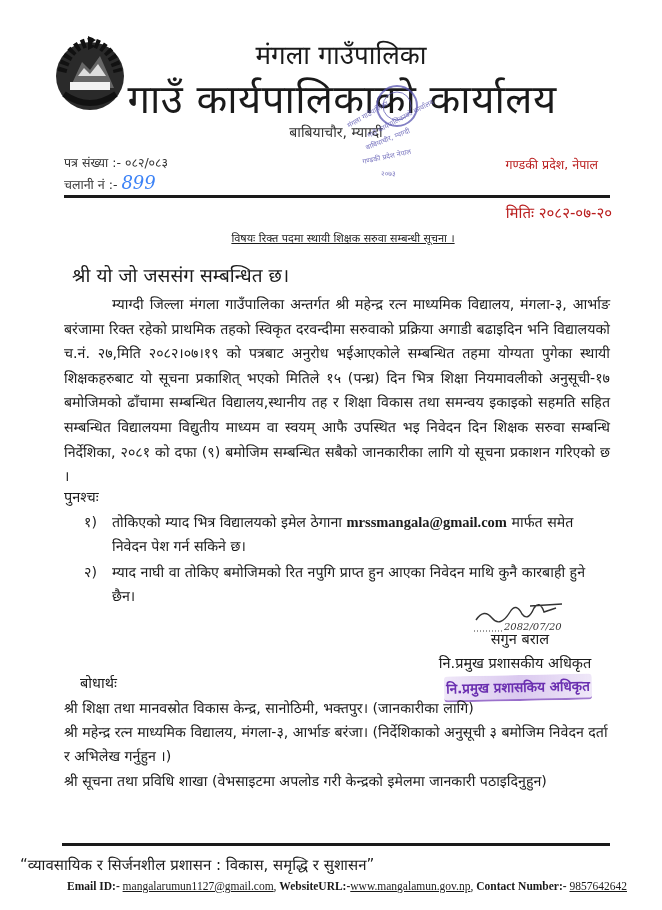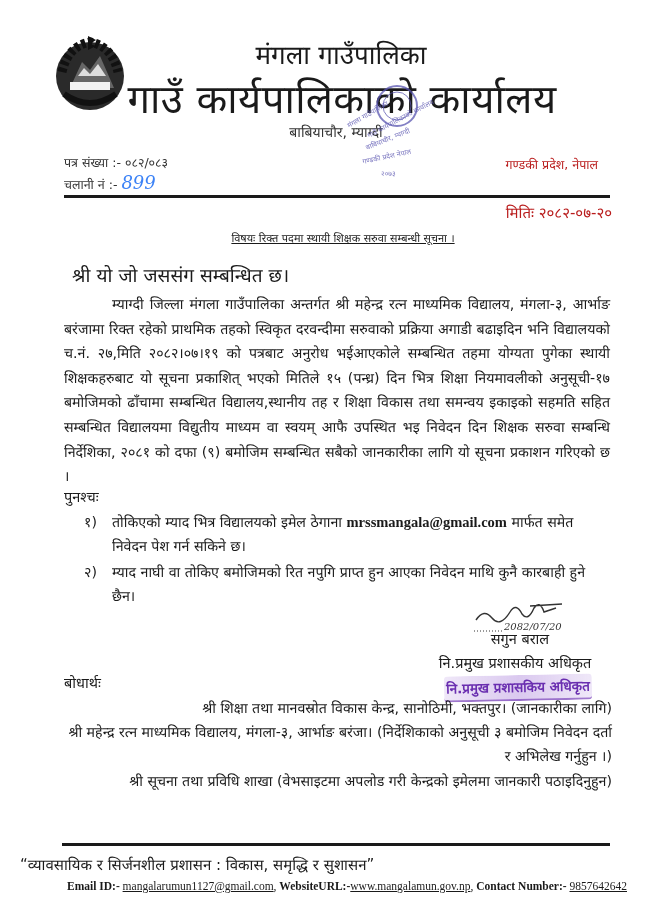--- a/index.html
+++ b/index.html
@@ -29,23 +29,23 @@
   .ps-item { position: relative; padding-left: 28px; margin-bottom: 2px; }
   .ps-num { position: absolute; left: 0; top: 0; }
   .email-bold { font-family: "Liberation Serif", serif; font-weight: bold; font-size: 14.5px; }
   .sig-graphic { left: 470px; top: 598px; width: 110px; height: 36px; }
   .sig-name { left: 440px; width: 160px; top: 628px; text-align: center; font-size: 14.5px; }
   .sig-title { left: 410px; width: 210px; top: 652px; text-align: center; font-size: 14.5px; }
   .sig-stamp { left: 444px; top: 675px; width: 148px; height: 24px; border-radius: 4px;
     color: #6a2fb0; font-weight: bold; font-size: 13.5px; text-align: center; line-height: 24px;
     background: linear-gradient(90deg, rgba(150,100,210,0.15), rgba(150,100,210,0.35), rgba(150,100,210,0.15));
     transform: rotate(-1.2deg); border-bottom: 2px solid rgba(106,47,176,0.6); }
-  .cc-label { left: 64px; top: 672px; font-size: 14.5px; }
+  .cc-label { left: 80px; top: 672px; font-size: 14.5px; }
   .cc-list { left: 64px; top: 696px; width: 548px; font-size: 14.2px; line-height: 24.2px; }
-  .cc-item { margin-bottom: 0; text-align: right; }
+  .cc-item { margin-bottom: 0; }
   .rule-bottom { left: 62px; top: 843px; width: 548px; height: 3px; background: #1a1a1a; }
   .slogan { left: 0; width: 554px; top: 854px; text-align: left; font-size: 15px; padding-left: 20px; box-sizing: border-box; }
   .contact { left: 0; width: 662px; top: 880px; text-align: center; font-size: 11.5px;
     font-family: "Liberation Serif", serif; padding-left: 32px; box-sizing: border-box; }
   .contact b { font-weight: bold; }
   .contact .u { text-decoration: underline; }
 </style>
 </head>
 <body>
 

